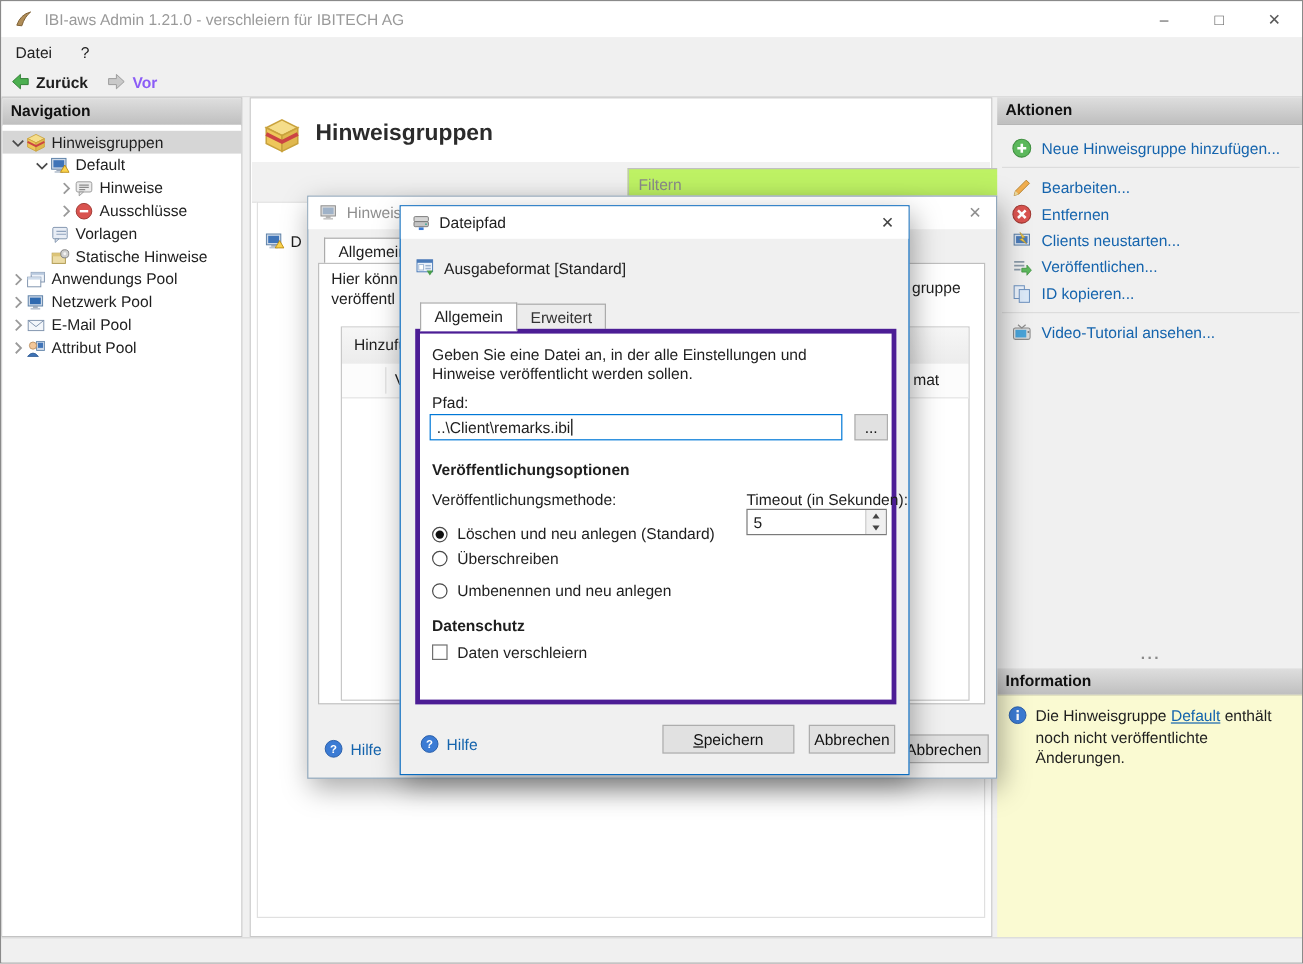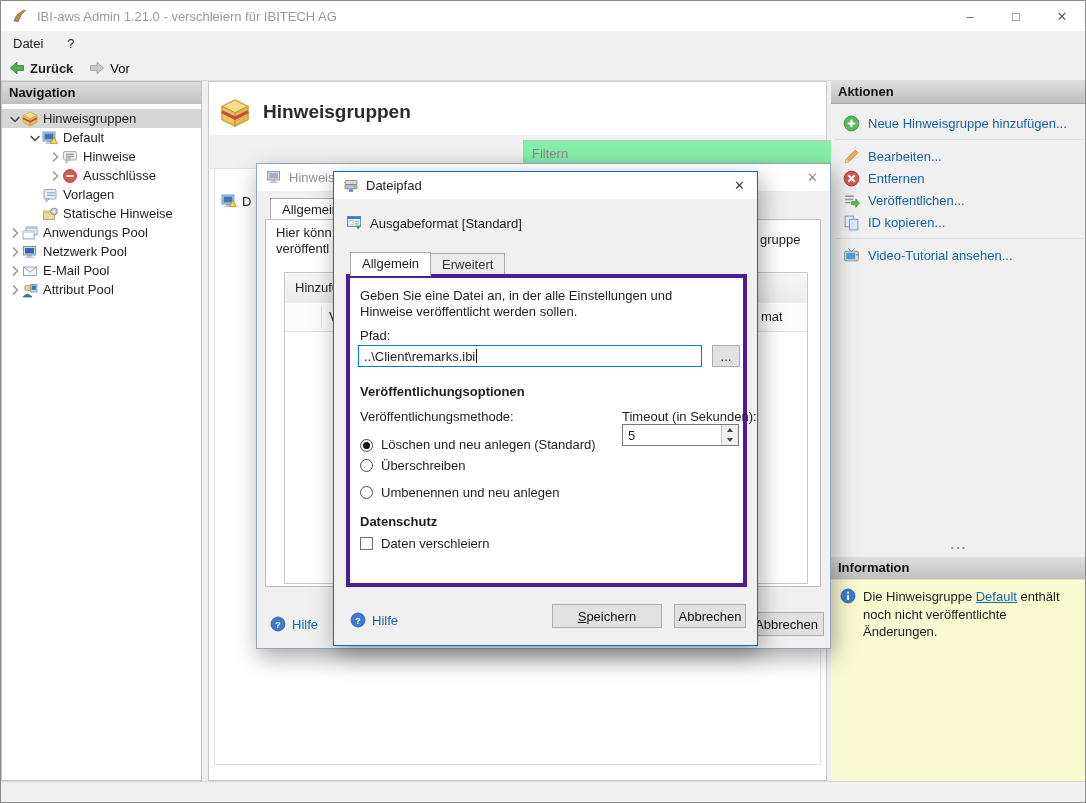--- a/index.html
+++ b/index.html
@@ -18,42 +18,42 @@
   .wcontrols{right:0;top:0;height:30px;display:flex;}
   .wbtn{width:46px;height:30px;display:flex;align-items:center;justify-content:center;
     color:#5a5a5a;font-size:13px;}
   
   .menubar{left:0;top:30px;width:100%;height:25px;background:#f0f0f0;display:flex;align-items:center;}
   .menuitem{padding:0 12px;color:#222;}
   .toolbar{left:0;top:55px;width:100%;height:24px;background:#f0f0f0;display:flex;align-items:center;
     border-bottom:1px solid #dcdcdc;}
   .tbbtn{display:flex;align-items:center;gap:5px;padding:0 8px;height:100%;}
   .tbbtn .lbl{font-weight:bold;color:#1e1e1e;}
-  .tbbtn.disabled .lbl{font-weight:normal;color:#000000;}
+  .tbbtn.disabled .lbl{font-weight:bold;color:#8b5cf6;}
 
   
   .phdr{height:22px;line-height:22px;background:linear-gradient(#dedede,#bfbfbf);
     border-bottom:1px solid #a8a8a8;font-weight:bold;padding-left:7px;color:#111;}
 
   
   .navpanel{left:0;top:80px;width:201px;height:700px;background:#fff;border:1px solid #c3c3c3;box-sizing:border-box;}
   .tree{position:absolute;left:0;top:22px;right:0;bottom:0;background:#fff;padding-top:5px;}
   .tree-row{display:flex;align-items:center;height:19px;}
   .tree-row.selected{background:#d6d6d6;}
   .chev{width:14px;height:10px;display:inline-block;flex:0 0 14px;}
   .ticon{margin-right:5px;}
   .tlabel{white-space:nowrap;}
 
   
   .mainpanel{left:207px;top:80px;width:619px;height:700px;background:#fff;
     border:1px solid #c9c9c9;box-sizing:border-box;}
   .main-title-icon{left:11px;top:16px;width:30px;height:30px;}
   .main-title{left:54px;top:19px;font-size:19px;font-weight:bold;color:#2b2b2b;}
   .filterbar{left:1px;top:53px;right:1px;height:33px;background:#f1f1f1;border-bottom:1px solid #e3e3e3;}
-  .filterwrap{position:absolute;left:313px;top:5px;width:329px;height:24px;background:#86efac;
+  .filterwrap{position:absolute;left:313px;top:5px;width:329px;height:24px;background:#bef264;
     border:1px solid #c0c0c0;box-sizing:border-box;}
   .filterwrap input{position:absolute;left:6px;top:1px;width:240px;height:20px;border:none;outline:none;
     font-family:"Liberation Sans",sans-serif;font-size:13px;color:#222;background:transparent;}
   .filterwrap input::placeholder{color:#8a8a8a;}
   .funnel{position:absolute;right:5px;top:4px;width:15px;height:15px;}
   .main-inner{left:5px;top:86px;right:5px;bottom:15px;border:1px solid #e0e0e0;background:#fff;}
   .partial-row{position:absolute;left:6px;top:24px;display:flex;align-items:center;gap:5px;}
 
   
   .actionspanel{left:830px;top:80px;width:256px;height:700px;background:#f0f0f0;}
@@ -399,20 +399,30 @@
             <svg viewBox="0 0 16 16">
               <circle cx="8" cy="8" r="7" fill="#d9534f" stroke="#a03832" stroke-width="0.8"></circle>
               <path d="M5 5 L11 11 M11 5 L5 11" stroke="#fff" stroke-width="2"></path>
             </svg>
           </span>
       <span class="alabel">Entfernen</span>
     </div>
         <div class="action-row">
       <span class="icon17">
             <svg viewBox="0 0 16 16">
+              <rect x="2" y="3" width="12" height="8.5" fill="#d8e2ee" stroke="#5b7fa6" stroke-width="0.8"></rect>
+              <rect x="3.5" y="4.5" width="9" height="5.5" fill="#4a7ab8"></rect>
+              <path d="M6.5 1.5 L10.5 5.5 L8.3 6 L11.8 10.5 L6.3 7 L8.6 6.4 Z" fill="#f7d24a" stroke="#b8912a" stroke-width="0.5"></path>
+            </svg>
+          </span>
+      <span class="alabel">Clients neustarten...</span>
+    </div>
+        <div class="action-row">
+      <span class="icon17">
+            <svg viewBox="0 0 16 16">
               <path d="M2 4 H10 M2 7 H10 M2 10 H7" stroke="#8a9aa8" stroke-width="1.4"></path>
               <path d="M8 9 H12 V6.5 L15.5 10.5 L12 14.5 V12 H8 Z" fill="#5cb85c" stroke="#3f8f3f" stroke-width="0.6"></path>
             </svg>
           </span>
       <span class="alabel">Veröffentlichen...</span>
     </div>
         <div class="action-row">
       <span class="icon17">
             <svg viewBox="0 0 16 16">
               <rect x="2" y="2" width="8" height="10" fill="#eaf1fa" stroke="#6f93c0" stroke-width="0.8"></rect>

